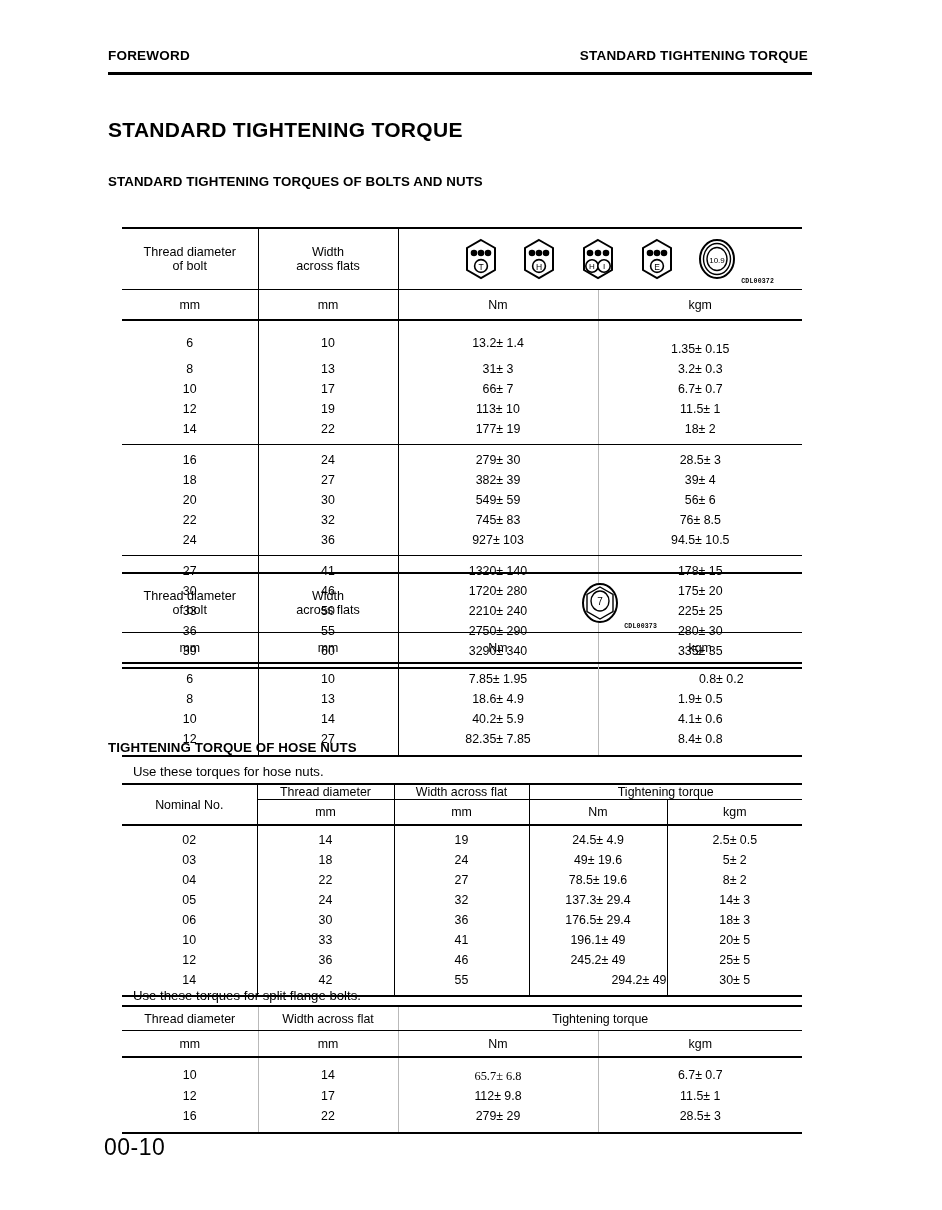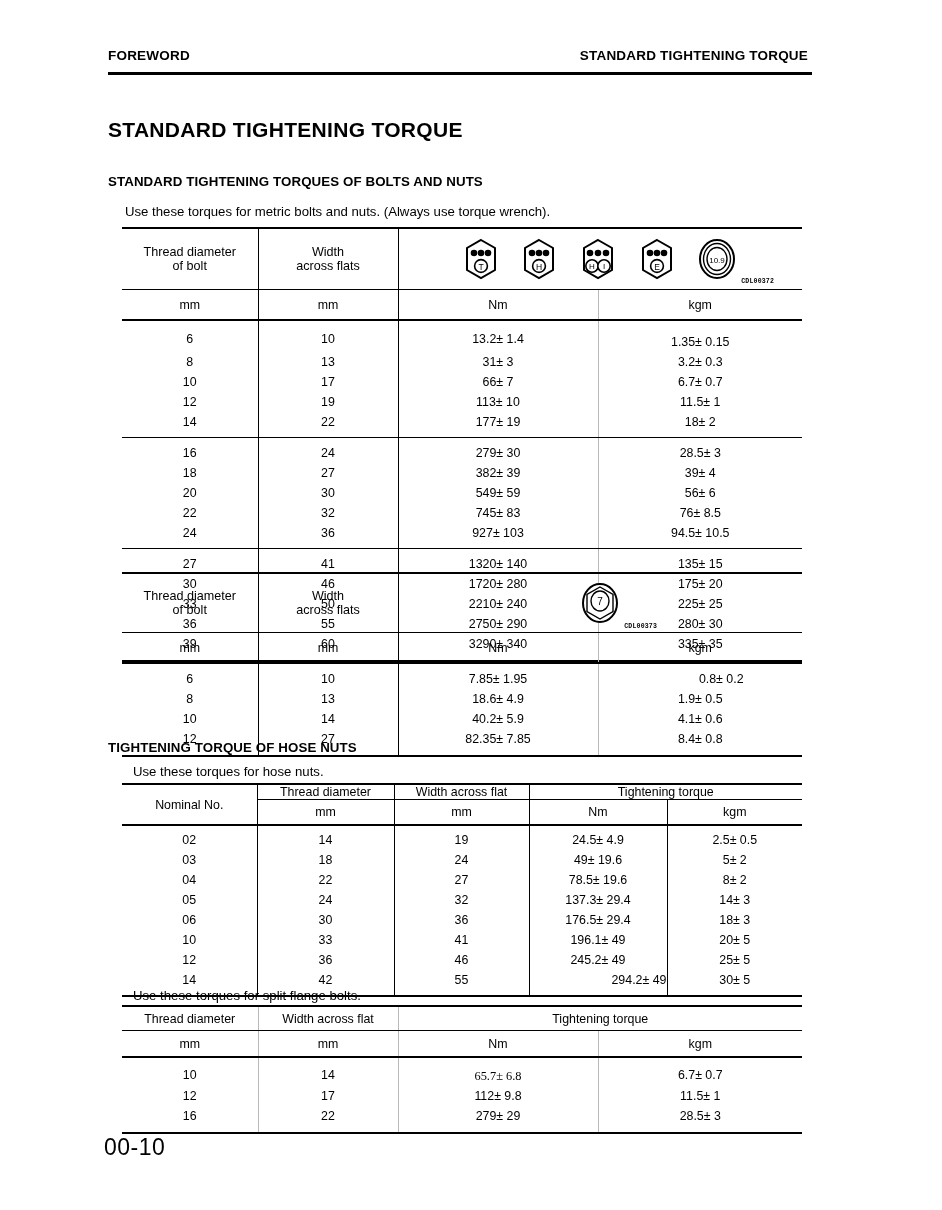--- a/index.html
+++ b/index.html
@@ -135,21 +135,20 @@
 
   <div class="run-header">
     <span class="left">FOREWORD</span>
     <span class="right">STANDARD TIGHTENING TORQUE</span>
   </div>
   <div class="header-rule"></div>
 
   <div class="page-title">STANDARD TIGHTENING TORQUE</div>
 
   <div class="section-title" style="top:174px;">STANDARD TIGHTENING TORQUES OF BOLTS AND NUTS</div>
-  <div class="section-note" style="left:125px; top:204px;">Use these torques for metric bolts and nuts. (Always use torque wrench).</div>
 
   <table class="tbl" style="left:122px; top:227px; width:680px;">
     <colgroup>
       <col style="width:136px">
       <col style="width:140px">
       <col style="width:200px">
       <col style="width:204px">
     </colgroup>
     <tbody>
 
@@ -232,21 +231,21 @@
         <td class="rb" style="height:29px;">mm</td>
         <td class="rb vl">mm</td>
         <td class="rb vlf">Nm</td>
         <td class="rb vld">kgm</td>
       </tr>
 
       <tr>
         <td class="row-cell" style="padding-top:5px;">6</td>
         <td class="row-cell vl" style="padding-top:5px;">10</td>
         <td class="row-cell vlf" style="padding-top:5px;">13.2± 1.4</td>
-        <td class="row-cell vld" style="padding-top:11px;">1.35± 0.15</td>
+        <td class="row-cell vld" style="padding-top:18px;">1.35± 0.15</td>
       </tr>
       <tr>
         <td class="row-cell">8</td>
         <td class="row-cell vl">13</td>
         <td class="row-cell vlf">31± 3</td>
         <td class="row-cell vld">3.2± 0.3</td>
       </tr>
       <tr>
         <td class="row-cell">10</td>
         <td class="row-cell vl">17</td>
@@ -294,21 +293,21 @@
         <td class="row-cell rbm" style="padding-bottom:5px;">24</td>
         <td class="row-cell rbm vl" style="padding-bottom:5px;">36</td>
         <td class="row-cell rbm vlf" style="padding-bottom:5px;">927± 103</td>
         <td class="row-cell rbm vld" style="padding-bottom:5px;">94.5± 10.5</td>
       </tr>
 
       <tr>
         <td class="row-cell" style="padding-top:5px;">27</td>
         <td class="row-cell vl" style="padding-top:5px;">41</td>
         <td class="row-cell vlf" style="padding-top:5px;">1320± 140</td>
-        <td class="row-cell vld" style="padding-top:5px;">135± 15</td>
+        <td class="row-cell vld" style="padding-top:5px;">178± 15</td>
       </tr>
       <tr>
         <td class="row-cell">30</td>
         <td class="row-cell vl">46</td>
         <td class="row-cell vlf">1720± 280</td>
         <td class="row-cell vld">175± 20</td>
       </tr>
       <tr>
         <td class="row-cell">33</td>
         <td class="row-cell vl">50</td>

